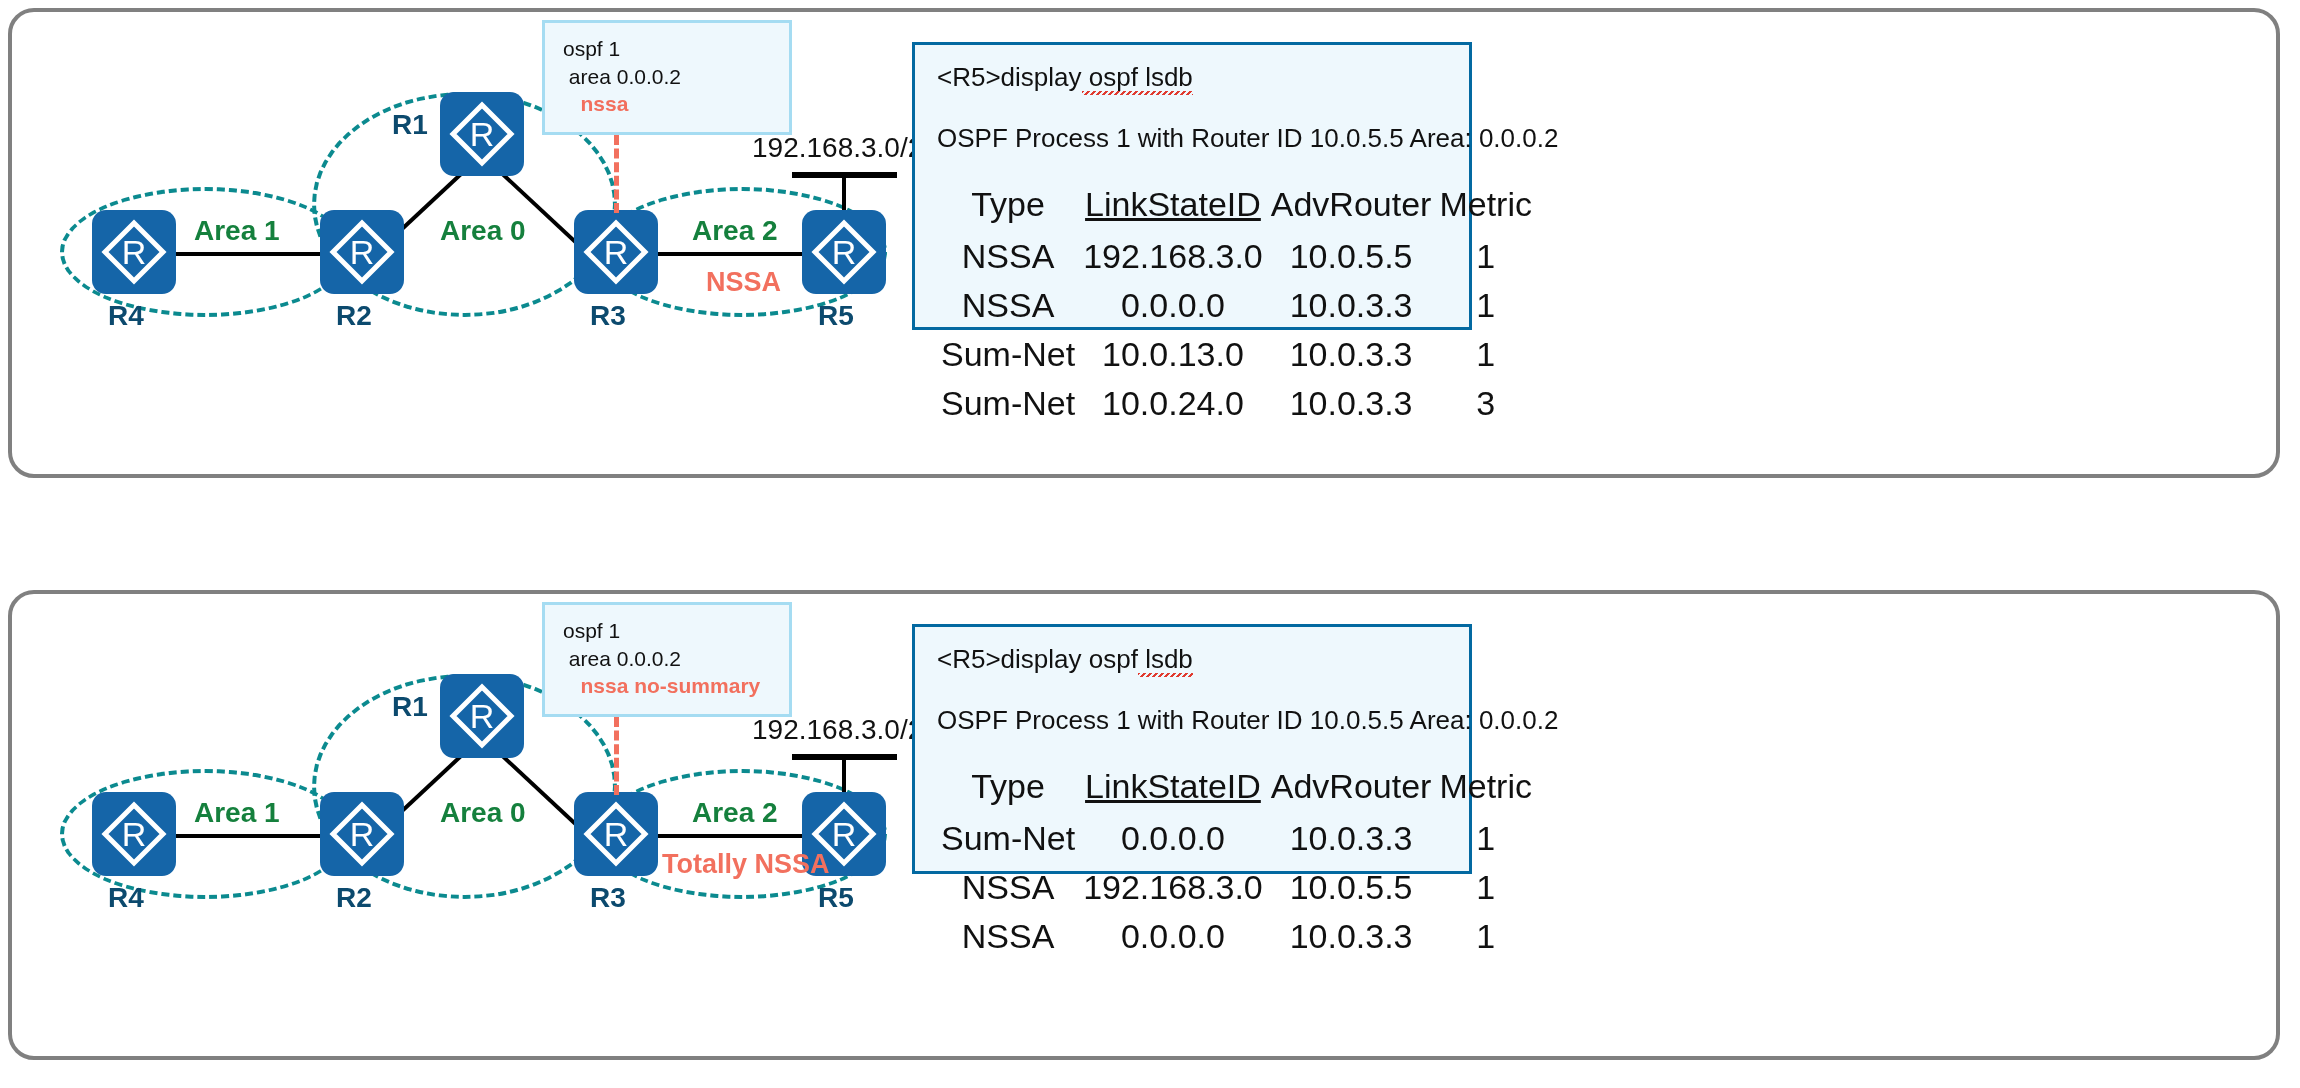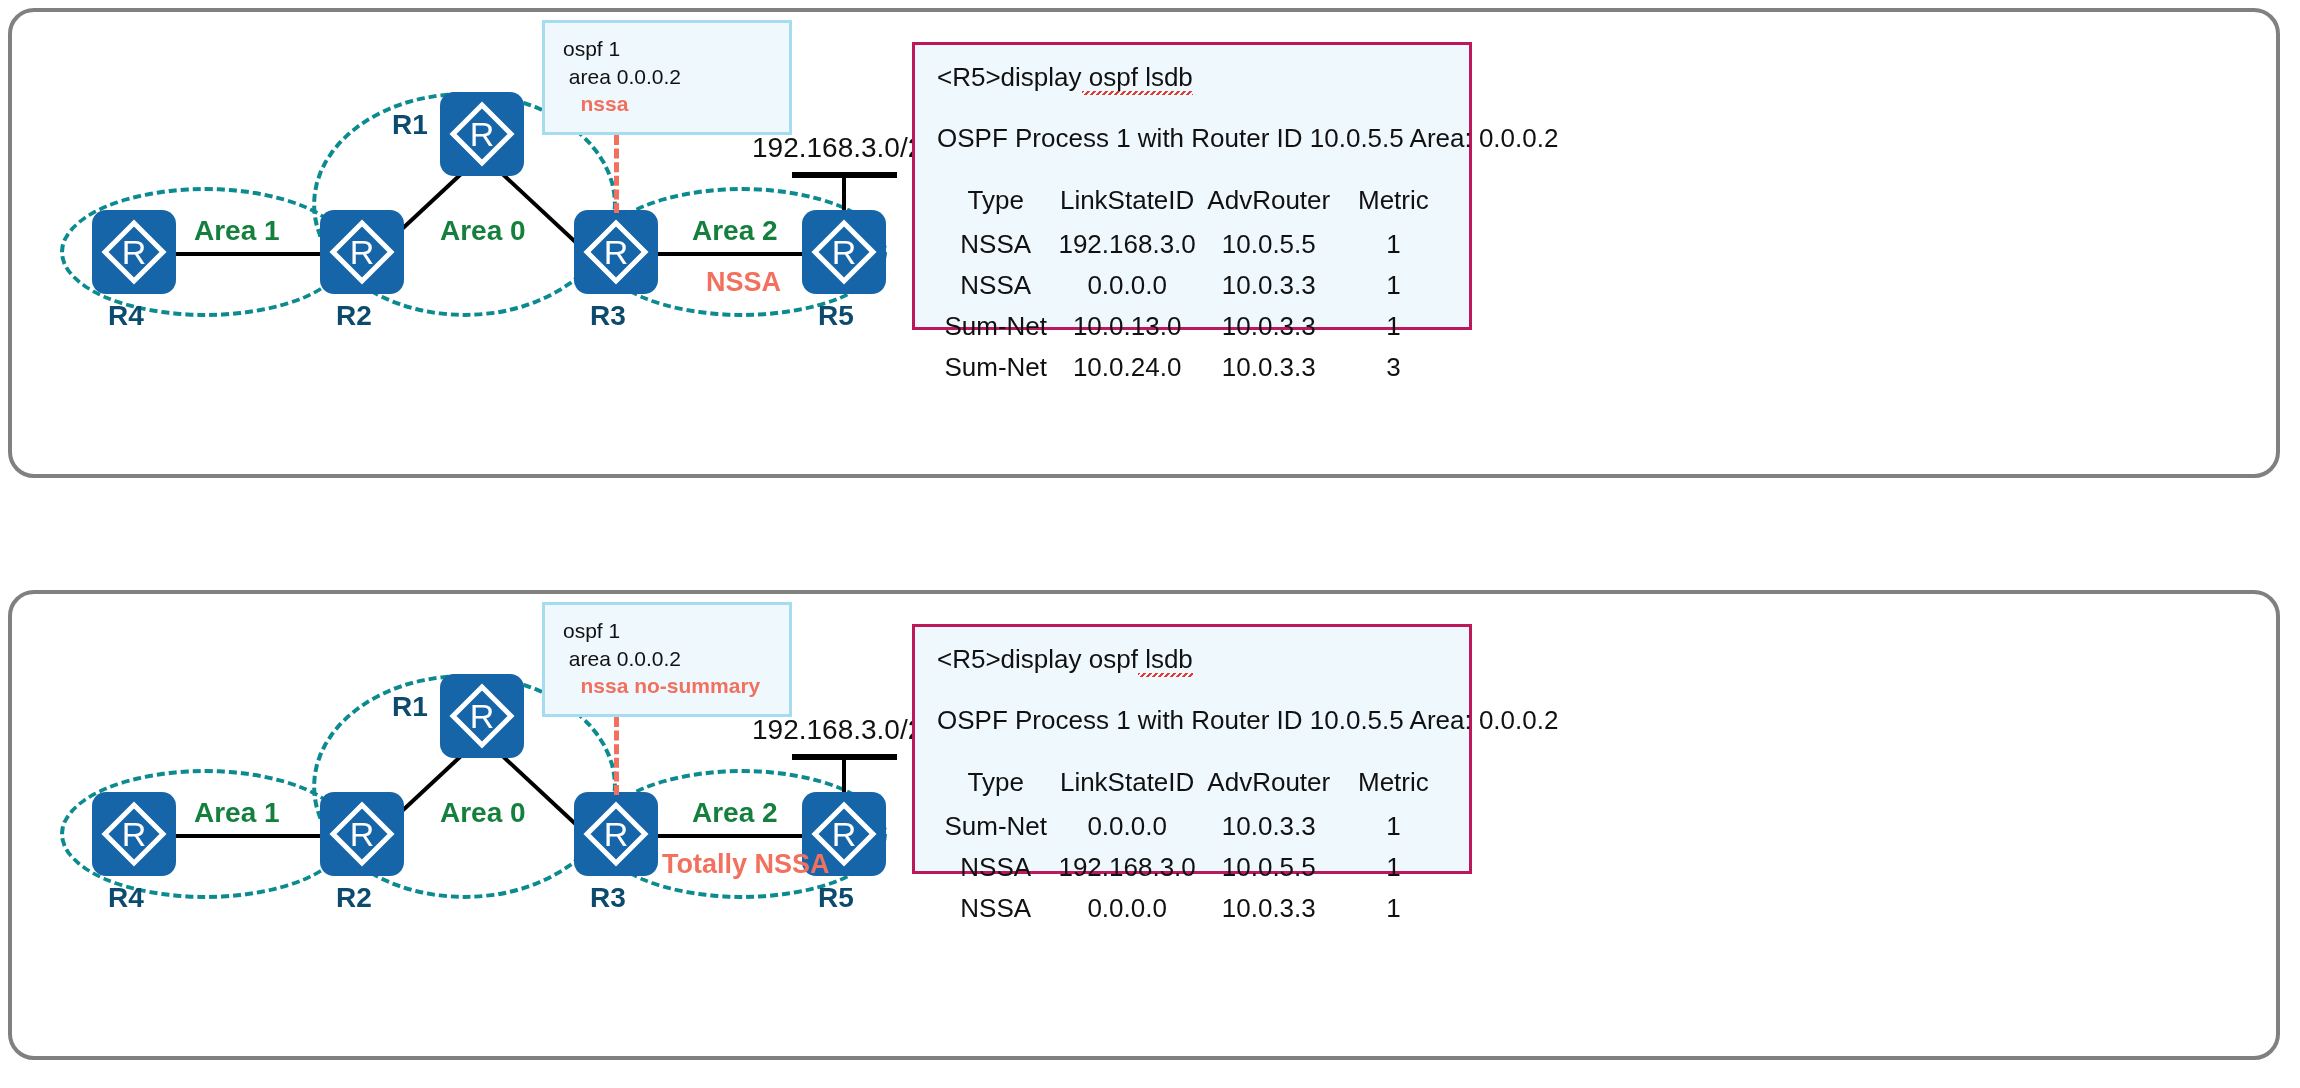--- a/index.html
+++ b/index.html
@@ -83,49 +83,49 @@
   .leader{
     position:absolute;
     width:4px;
     border-left:5px dashed #f2705e;
   }
 
   
   .termbox{
     position:absolute;
     background:#eef8fd;
-    border:3px solid #be185d;
+    border:3px solid #0369a1;
     box-sizing:border-box;
     padding:16px 20px 18px 22px;
   }
   .termline{
     font-size:26px;color:#111;white-space:nowrap;line-height:1.25;
   }
   .spell{
     background-image:repeating-linear-gradient(
       135deg,#e03b30 0 2px, transparent 2px 4px);
     background-repeat:repeat-x;
     background-size:6px 4px;
     background-position:0 100%;
     padding-bottom:3px;
   }
   .lsdb-table{
     border-collapse:collapse;
     margin-top:26px;
     width:100%;
   }
   .lsdb-table th,.lsdb-table td{
-    font-size:26px;color:#111;font-weight:normal;
+    font-size:34px;color:#111;font-weight:normal;
     text-align:center;
     padding:5px 4px;
     white-space:nowrap;
   }
   .lsdb-table th{padding-bottom:8px;}
   .col-type{width:23%;}
-  .col-lsid{width:28%;}
+  .col-lsid{width:28%;text-decoration:underline;}
   .col-adv{width:27%;}
   .col-metric{width:22%;}
 </style>
 </head>
 <body>
 
 <div class="panel" id="panel-top">
 
   <div class="areaellipse" style="left:48px;top:175px;width:290px;height:130px;"></div>
   <div class="areaellipse" style="left:300px;top:80px;width:305px;height:225px;"></div>

